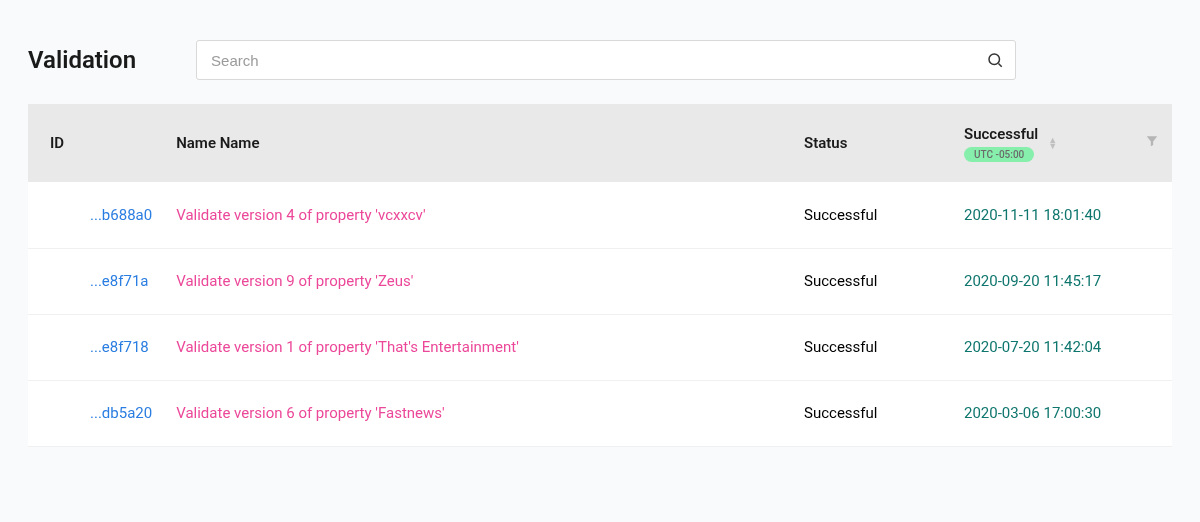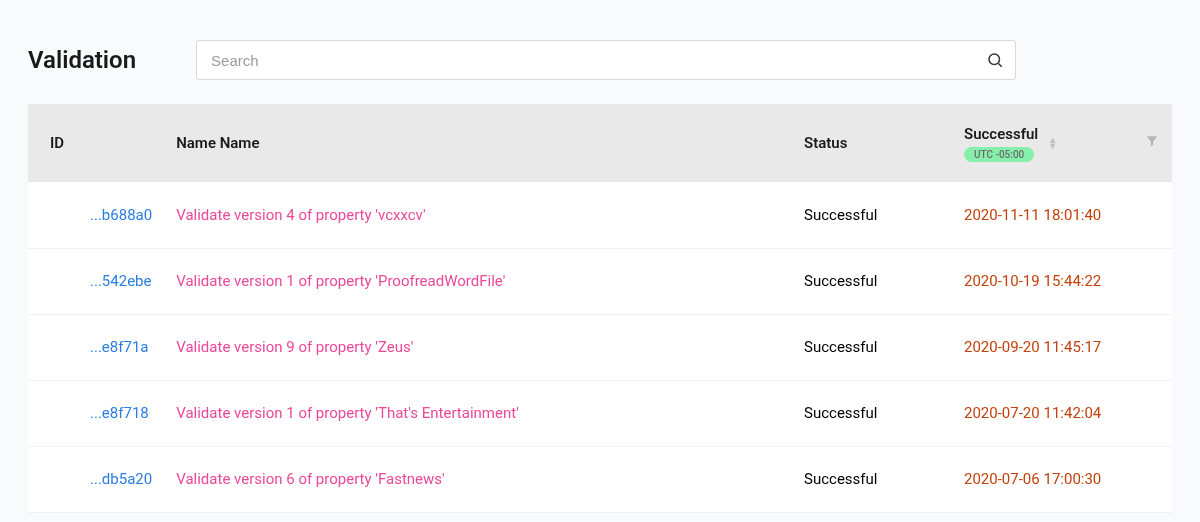--- a/index.html
+++ b/index.html
@@ -133,21 +133,21 @@
     }
     .task-link {
       color: #ec4899;
       text-decoration: none;
     }
     .status-success {
       color: #000000;
       font-weight: 400;
     }
     .submitted-ts {
-      color: #c2410c;
+      color: #0f766e;
     }
   </style>
 </head>
 <body>
 
 <div class="container">
   <div class="header">
     <h1 class="page-title">Validation</h1>
     <div class="search-wrapper">
       <input type="text" class="search-input" placeholder="Search" style="">
@@ -187,42 +187,35 @@
     </thead>
     <tbody id="table-body">
     <tr>
           <td class="col-id"><a class="id-link" href="#">...b688a0</a></td>
           <td class="col-task"><a class="task-link" href="#">Validate version 4 of property 'vcxxcv'</a></td>
           <td class="col-status"><span class="status-success">Successful</span></td>
           <td class="col-submitted"><span class="submitted-ts">2020-11-11 18:01:40</span></td>
           <td class="col-filter"></td>
         </tr>
         <tr>
-          <td class="col-id"><a class="id-link" href="#">...542ebe</a></td>
-          <td class="col-task"><a class="task-link" href="#">Validate version 1 of property 'ProofreadWordFile'</a></td>
-          <td class="col-status"><span class="status-success">Successful</span></td>
-          <td class="col-submitted"><span class="submitted-ts">2020-10-19 15:44:22</span></td>
-          <td class="col-filter"></td>
-        </tr>
-        <tr>
           <td class="col-id"><a class="id-link" href="#">...e8f71a</a></td>
           <td class="col-task"><a class="task-link" href="#">Validate version 9 of property 'Zeus'</a></td>
           <td class="col-status"><span class="status-success">Successful</span></td>
           <td class="col-submitted"><span class="submitted-ts">2020-09-20 11:45:17</span></td>
           <td class="col-filter"></td>
         </tr>
         <tr>
           <td class="col-id"><a class="id-link" href="#">...e8f718</a></td>
           <td class="col-task"><a class="task-link" href="#">Validate version 1 of property 'That's Entertainment'</a></td>
           <td class="col-status"><span class="status-success">Successful</span></td>
           <td class="col-submitted"><span class="submitted-ts">2020-07-20 11:42:04</span></td>
           <td class="col-filter"></td>
         </tr>
         <tr>
           <td class="col-id"><a class="id-link" href="#">...db5a20</a></td>
           <td class="col-task"><a class="task-link" href="#">Validate version 6 of property 'Fastnews'</a></td>
           <td class="col-status"><span class="status-success">Successful</span></td>
-          <td class="col-submitted"><span class="submitted-ts">2020-07-06 17:00:30</span></td>
+          <td class="col-submitted"><span class="submitted-ts">2020-03-06 17:00:30</span></td>
           <td class="col-filter"></td>
         </tr>
       </tbody>
   </table>
 </div>
 
 </body></html>

